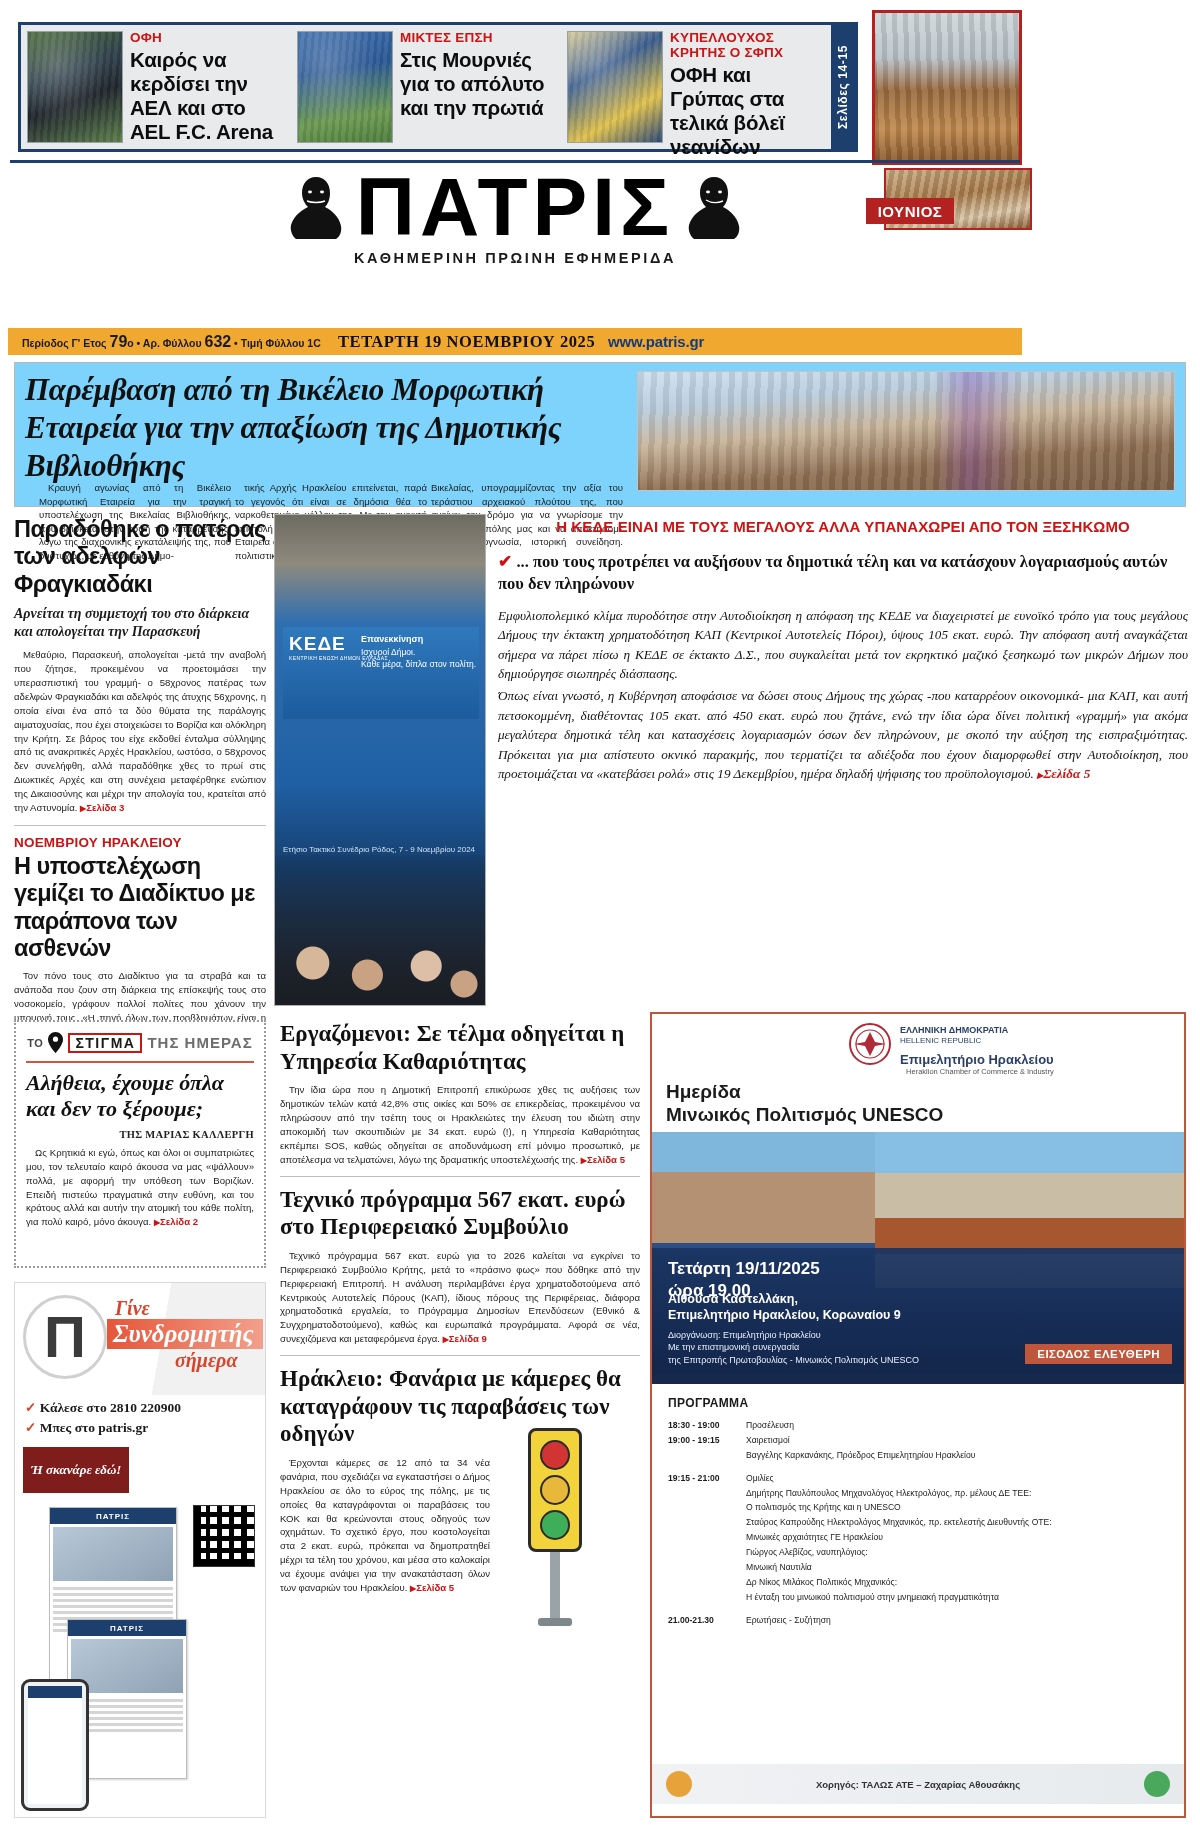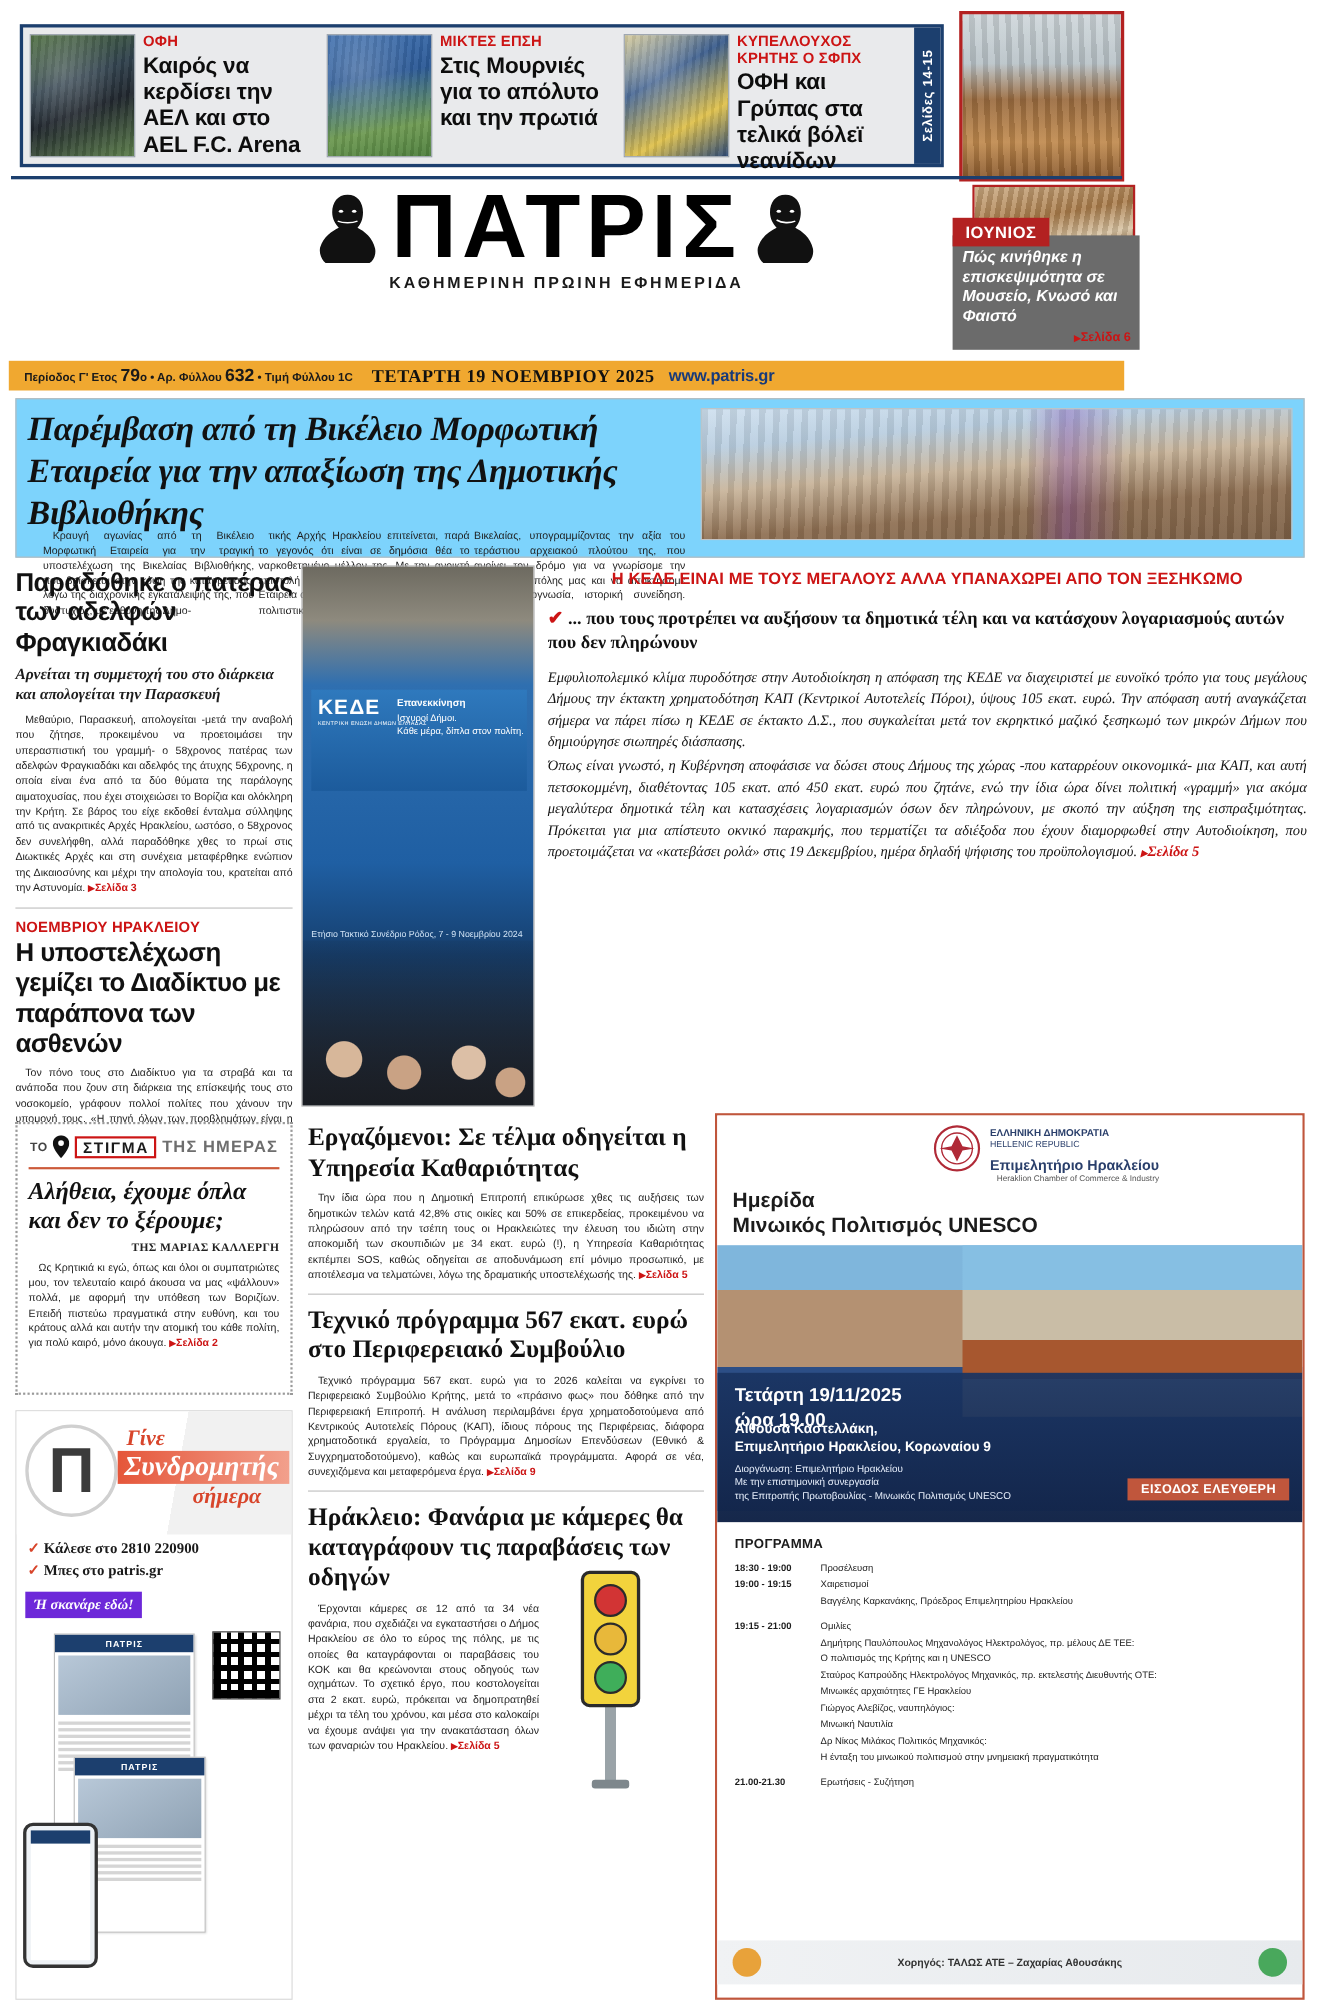--- a/index.html
+++ b/index.html
@@ -198,23 +198,23 @@
   }
   .subad-simera {
     position: absolute; left: 160px; top: 66px;
     font-family: "Liberation Serif", serif; font-style: italic; font-weight: bold;
     font-size: 20px; color: #d8452b;
   }
   .subad-lines { padding: 4px 10px 0 10px; }
   .subad-line { font-family: "Liberation Serif", serif; font-weight: bold; font-size: 13.5px; color: #1a1a1a; margin-bottom: 3px; }
   .subad-line .tick { color: #d8452b; font-weight: bold; }
   .subad-scan {
-    margin: 8px 0 6px 8px; display: inline-block; background: #6d28d9; color: #fff;
+    margin: 8px 0 6px 8px; display: inline-block; background: #7f1d1d; color: #fff;
     font-family: "Liberation Serif", serif; font-style: italic; font-weight: bold; font-size: 13px;
-    padding: 4px 8px;
+    padding: 15px 8px;
   }
   .subad-mock { position: relative; height: 340px; padding: 2px 8px; }
   .mock-paper {
     position: absolute; left: 34px; top: 8px; width: 128px; height: 190px;
     background: #fff; border: 1px solid #bdbdbd; box-shadow: 1px 1px 2px rgba(0,0,0,.15);
     overflow: hidden;
   }
   .mock-flag { height: 16px; background: #1c3f6e; color: #fff; font-size: 8px; font-weight: bold;
     display: flex; align-items: center; justify-content: center; letter-spacing: 1px; }
   .mock-rows { padding: 3px; }
@@ -419,24 +419,20 @@
           <path d="M18 26c5 3 12 3 17 1" stroke="#fff" stroke-width="1.4" fill="none"></path>
         </svg>
       </div>
       <div class="mast-sub">ΚΑΘΗΜΕΡΙΝΗ ΠΡΩΙΝΗ ΕΦΗΜΕΡΙΔΑ</div>
     </div>
   </div>
 
   <div class="promo">
     <div class="promo-img"></div>
     <div class="promo-tab">ΙΟΥΝΙΟΣ</div>
-    <div class="promo-body">
-      <span>Πώς κινήθηκε η επισκεψιμότητα σε Μουσείο, Κνωσό και Φαιστό</span>
-      <span class="promo-page pg">Σελίδα 6</span>
-    </div>
   </div>
 
   <div class="infobar">
     <div class="left">
       <span>Περίοδος Γ' Ετος</span>
       <b class="big">79</b><span>ο</span>
       • <span>Αρ. Φύλλου</span>
       <b class="big">632</b>
       • <span>Τιμή Φύλλου 1C</span>
     </div>

